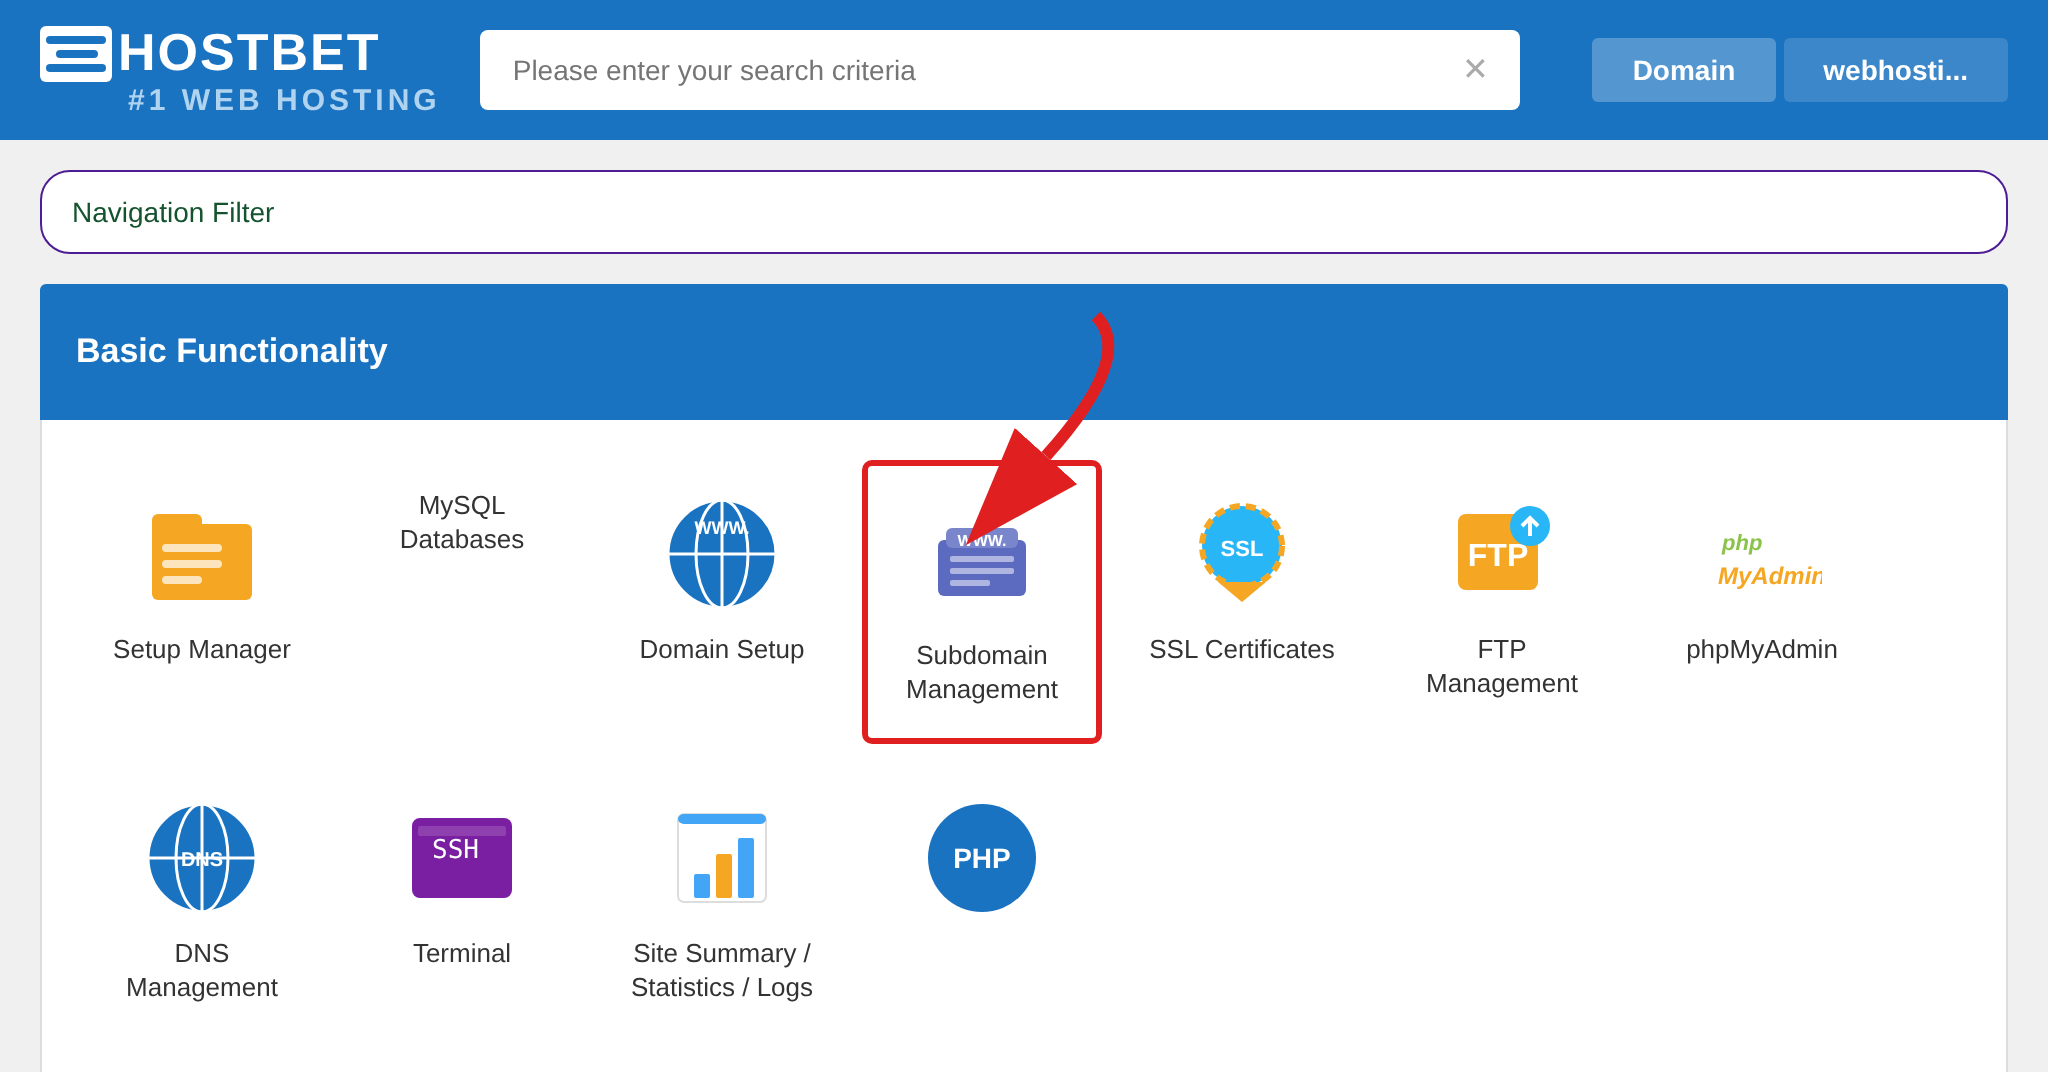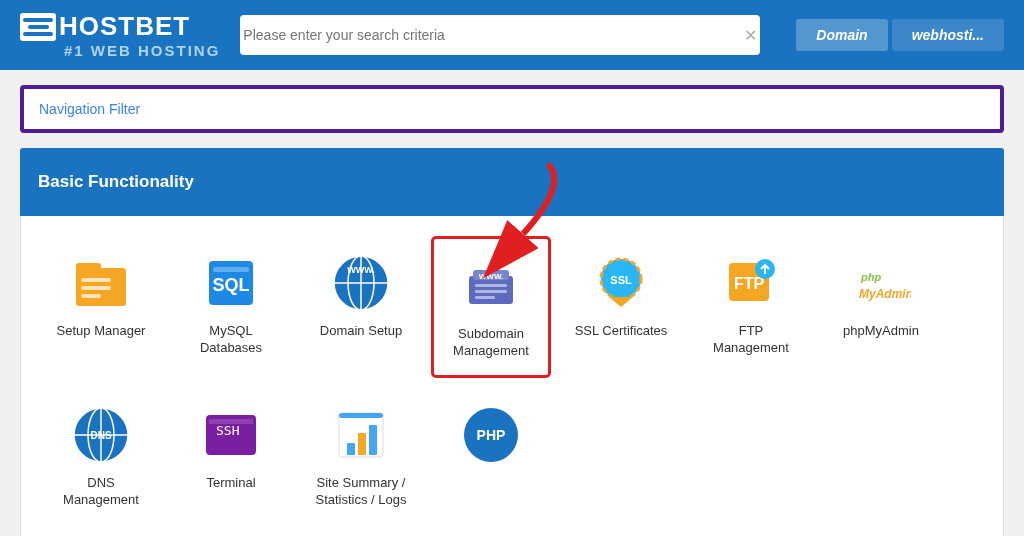--- a/index.html
+++ b/index.html
@@ -59,21 +59,21 @@
       padding-left: 44px;
       font-weight: bold;
     }
     .search-bar {
       flex: 1;
       max-width: 520px;
       background: white;
       border-radius: 4px;
       display: flex;
       align-items: center;
-      padding: 0 3px;
+      padding: 0 16px;
       height: 40px;
     }
     .search-bar input {
       border: none;
       outline: none;
       width: 100%;
       font-size: 14px;
       color: #aaa;
     }
     .search-icon-btn {
@@ -90,36 +90,35 @@
     }
     .header-tab {
       color: white;
       background: rgba(255,255,255,0.15);
       padding: 8px 20px;
       font-size: 14px;
       font-weight: bold;
       cursor: pointer;
       border-radius: 3px;
       margin-left: 4px;
-      font-style: italic;
     }
     .header-tab.active {
       background: rgba(255,255,255,0.25);
     }
 
     
     .main {
       padding: 15px 20px;
     }
     .nav-filter {
       background: white;
-      border: 4px solid #4c1d95;
-      border-radius: 4px;
+      border: 1px solid #4c1d95;
+      border-radius: 15px;
       padding: 12px 15px;
-      color: #3b82f6;
+      color: #14532d;
       font-size: 14px;
       width: 100%;
       margin-bottom: 15px;
       cursor: text;
     }
     .section-header {
       background: #1a73c1;
       color: white;
       padding: 24px 18px;
       font-size: 17px;
@@ -209,27 +208,20 @@
             <rect x="5" y="10" width="25" height="10" rx="3" fill="#f5a623"></rect>
             <rect x="10" y="25" width="30" height="4" rx="2" fill="white" opacity="0.7"></rect>
             <rect x="10" y="33" width="30" height="4" rx="2" fill="white" opacity="0.7"></rect>
             <rect x="10" y="41" width="20" height="4" rx="2" fill="white" opacity="0.7"></rect>
           </svg>
         </div>
         <span class="icon-label">Setup Manager</span>
       </div>
 
       <div class="icon-item">
-        <div class="icon-img">
-          <svg width="60" height="60" viewBox="0 0 60 60">
-            <rect x="8" y="8" width="44" height="44" rx="4" fill="#1e88e5"></rect>
-            <text x="30" y="38" font-family="Arial" font-size="18" font-weight="bold" fill="white" text-anchor="middle">SQL</text>
-            <rect x="12" y="14" width="36" height="5" rx="2" fill="rgba(255,255,255,0.3)"></rect>
-          </svg>
-        </div>
         <span class="icon-label">MySQL<br>Databases</span>
       </div>
 
       <div class="icon-item">
         <div class="icon-img">
           <svg width="60" height="60" viewBox="0 0 60 60">
             <circle cx="30" cy="30" r="27" fill="#1a73c1"></circle>
             <ellipse cx="30" cy="30" rx="13" ry="27" fill="none" stroke="white" stroke-width="1.5"></ellipse>
             <circle cx="30" cy="30" r="27" fill="none" stroke="white" stroke-width="1.5"></circle>
             <line x1="3" y1="30" x2="57" y2="30" stroke="white" stroke-width="1.5"></line>

